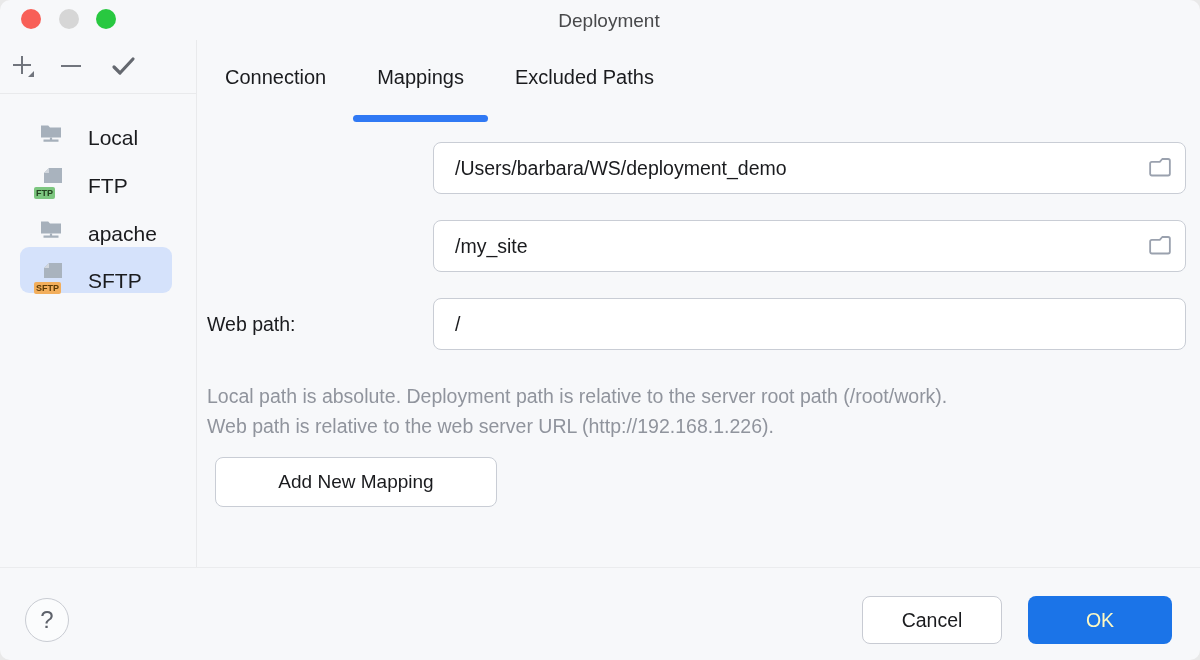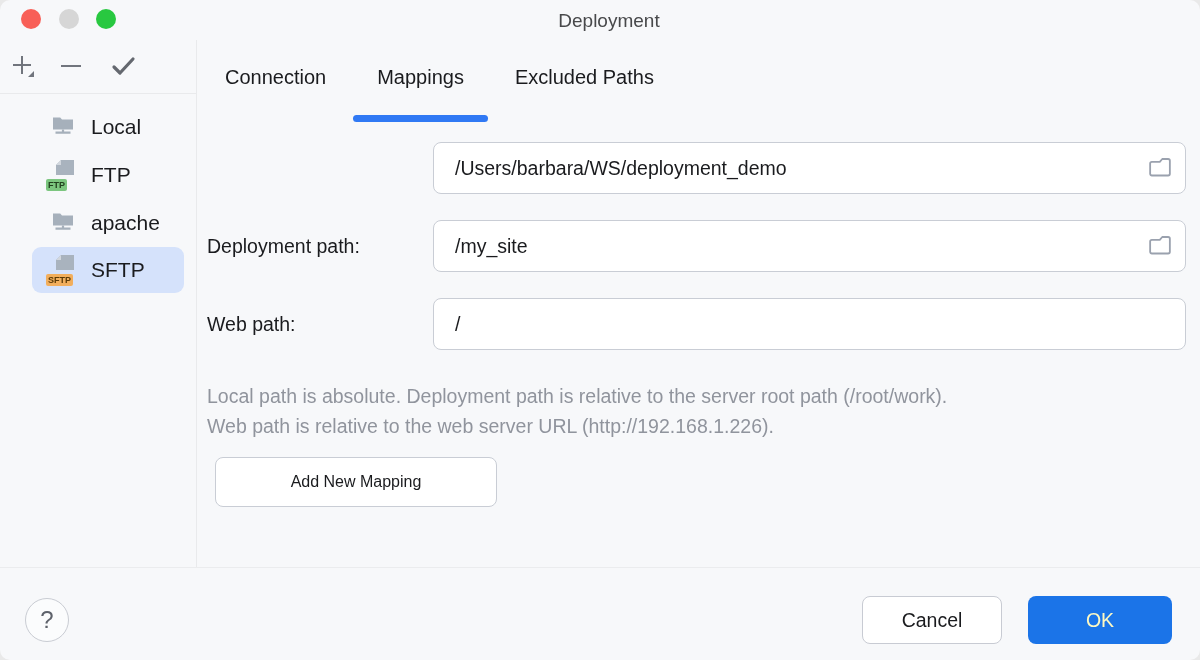--- a/index.html
+++ b/index.html
@@ -15,22 +15,22 @@
   .traffic{position:absolute;top:9px;width:20px;height:20px;border-radius:50%;}
   .t-red{left:12px;background:#f85f57;}
   .t-gray{left:50px;background:#d6d6d6;}
   .t-green{left:87px;background:#28c840;}
   
   .v-divider{position:absolute;left:196px;top:40px;width:1px;height:527px;background:#e9eaec;}
   .toolbar{position:absolute;left:0;top:40px;width:196px;height:53px;border-bottom:1px solid #e9eaec;}
   .tb-btn{position:absolute;top:12px;width:30px;height:30px;display:flex;align-items:center;justify-content:center;
     background:none;border:none;padding:0;cursor:default;}
   .tb-add{left:8px;} .tb-remove{left:56px;} .tb-check{left:108px;}
-  .sidebar-item{position:absolute;left:32px;width:152px;height:46px;border-radius:9px;
-    display:flex;align-items:center;gap:11px;padding-left:18px;box-sizing:border-box;font-size:21px;}
+  .sidebar-item{position:absolute;left:20px;width:152px;height:46px;border-radius:9px;
+    display:flex;align-items:flex-end;gap:20px;padding-left:18px;box-sizing:border-box;font-size:21px;}
   .sidebar-item.selected{background:var(--selection,#d5e2fb);}
   .icon-box{position:relative;width:30px;height:30px;flex:0 0 30px;}
   .badge{position:absolute;left:-4px;bottom:-1px;font-size:9px;font-weight:bold;
     padding:1px 2px;border-radius:2px;line-height:10px;letter-spacing:0;}
   .badge-ftp{background:var(--ftp-badge,#7cc67f);color:#23411f;}
   .badge-sftp{background:var(--sftp-badge,#f2ae5c);color:#5c3a05;}
   
   .tabs{position:absolute;left:225px;top:62px;display:flex;gap:51px;}
   .tab{position:relative;font-size:20px;height:33px;line-height:30px;white-space:nowrap;}
   .tab.active::after{content:"";position:absolute;left:-24px;right:-24px;top:53px;height:7px;
@@ -39,21 +39,21 @@
   .field-label{position:absolute;left:207px;font-size:19.5px;line-height:52px;height:52px;}
   .fl-0{top:142px;} .fl-1{top:220px;} .fl-2{top:298px;}
   .input-wrap{position:absolute;left:433px;width:753px;height:52px;box-sizing:border-box;}
   .iw-0{top:142px;} .iw-1{top:220px;border-radius:7px;} .iw-2{top:298px;}
   .text-input{width:100%;height:100%;box-sizing:border-box;border:1px solid #c9cdd5;border-radius:8px;
     background:#ffffff;padding:0 30px 0 21px;font-family:"Liberation Sans",sans-serif;font-size:19.5px;color:#1a1b1e;outline:none;}
   .iw-2 .text-input{padding-right:21px;}
   .browse-btn{position:absolute;right:11px;top:11px;width:30px;height:30px;background:none;border:none;padding:0;cursor:default;}
   .hint{position:absolute;left:207px;top:381px;font-size:19.5px;line-height:30px;color:#90949d;}
   .add-mapping-btn{position:absolute;left:215px;top:457px;width:282px;height:50px;border-radius:8px;
-    border:1px solid #c9cdd5;background:#ffffff;font-family:"Liberation Sans",sans-serif;font-size:16px;color:#1a1b1e;}
+    border:1px solid #c9cdd5;background:#ffffff;font-family:"Liberation Sans",sans-serif;font-size:19px;color:#1a1b1e;}
   
   .h-divider{position:absolute;left:0;top:567px;width:1200px;height:1px;background:#ebecee;}
   .help-btn{position:absolute;left:25px;top:598px;width:44px;height:44px;border-radius:50%;
     border:1px solid #c9ccd3;background:#fbfcfd;font-family:"Liberation Sans",sans-serif;
     font-size:24px;color:#5e626b;line-height:40px;text-align:center;padding:0;}
   .cancel-btn{position:absolute;left:862px;top:596px;width:140px;height:48px;border-radius:8px;
     border:1px solid #c8cbd3;background:#ffffff;font-family:"Liberation Sans",sans-serif;font-size:19.5px;color:#1a1b1e;}
   .ok-btn{position:absolute;left:1028px;top:596px;width:144px;height:48px;border-radius:8px;border:none;
     background:var(--ok-button,#1b74e8);font-family:"Liberation Sans",sans-serif;font-size:19.5px;color:#fef9c3;}
 </style>
@@ -147,21 +147,20 @@
     <input class="text-input" type="text" value="/Users/barbara/WS/deployment_demo" style="">
     <button class="browse-btn">
       <span>
         <svg width="30" height="30" viewBox="0 0 28 28" fill="none" stroke="#9aa1ae" stroke-width="1.7" stroke-linejoin="round">
           <path d="M4.8 19.4 V9.8 a1.6 1.6 0 0 1 1.6 -1.6 h7.4 l2.3 -2.6 h5.5 a1.6 1.6 0 0 1 1.6 1.6 v12.2 a1.6 1.6 0 0 1 -1.6 1.6 H6.4 a1.6 1.6 0 0 1 -1.6 -1.6 z"></path>
         </svg>
       </span>
     </button>
   </div>
 
-  <div class="field-label fl-1">Deployment path:</div>
   <div class="input-wrap iw-1">
     <input class="text-input" type="text" value="/my_site" style="">
     <button class="browse-btn">
       <span>
         <svg width="30" height="30" viewBox="0 0 28 28" fill="none" stroke="#9aa1ae" stroke-width="1.7" stroke-linejoin="round">
           <path d="M4.8 19.4 V9.8 a1.6 1.6 0 0 1 1.6 -1.6 h7.4 l2.3 -2.6 h5.5 a1.6 1.6 0 0 1 1.6 1.6 v12.2 a1.6 1.6 0 0 1 -1.6 1.6 H6.4 a1.6 1.6 0 0 1 -1.6 -1.6 z"></path>
         </svg>
       </span>
     </button>
   </div>

